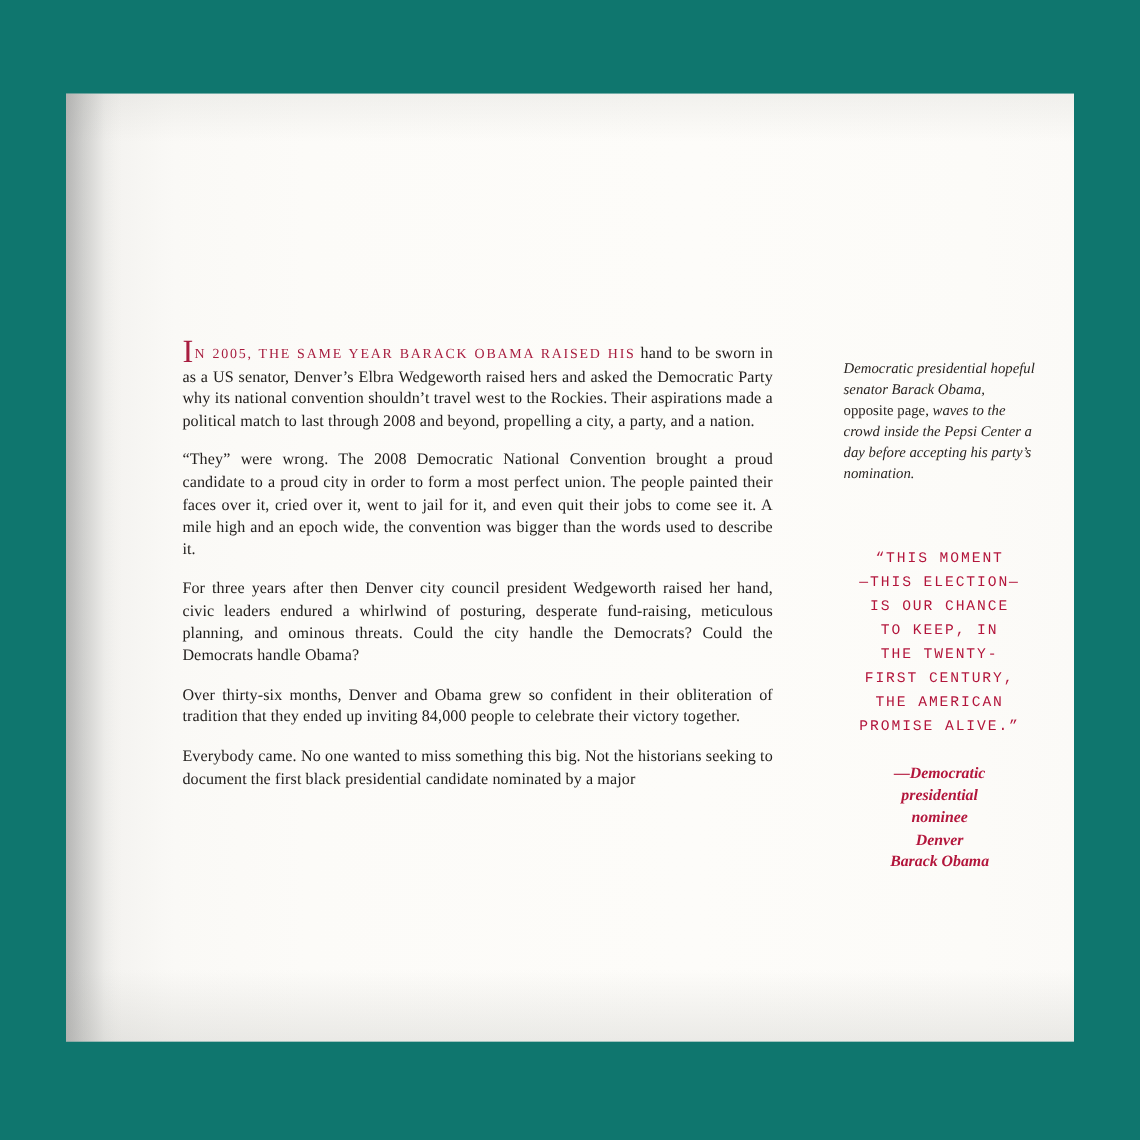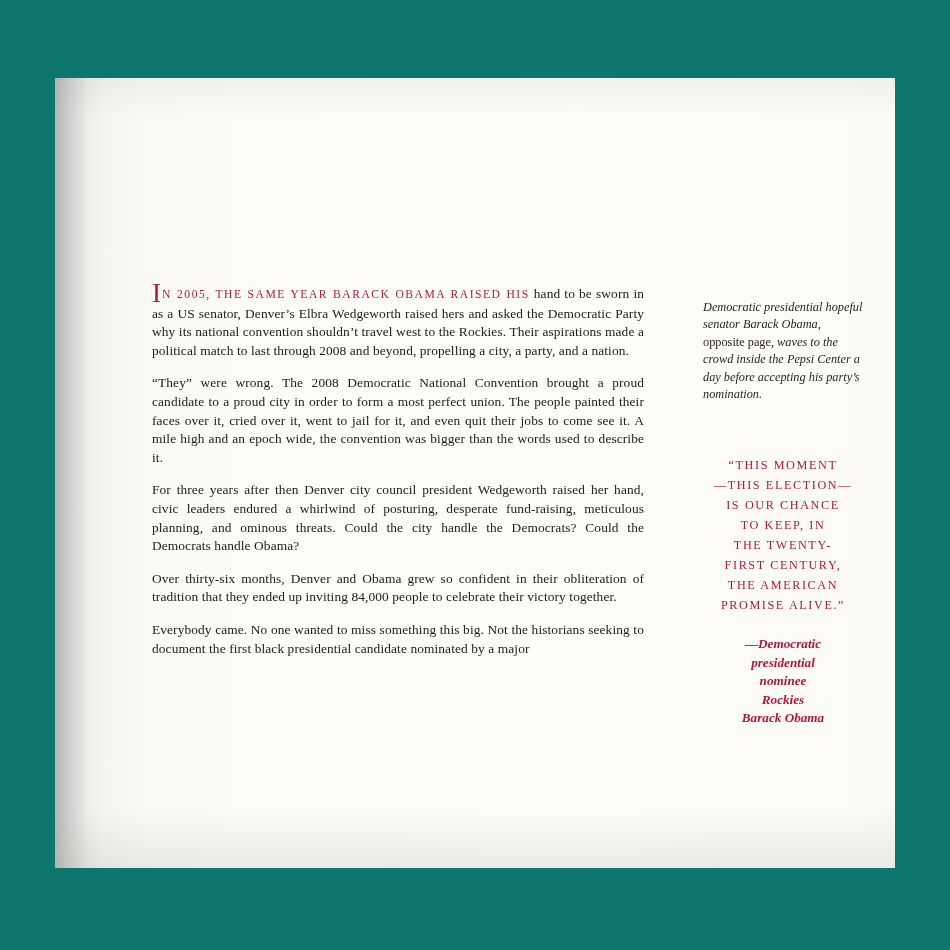--- a/index.html
+++ b/index.html
@@ -115,20 +115,21 @@
 
   .pullquote {
     color: #b3163c;
     text-align: center;
     font-size: 12.2px;
     line-height: 20px;
     letter-spacing: 1.6px;
     text-transform: uppercase;
     font-variant: small-caps;
     margin: 0 0 20px 0;
+    font-family: Liberation Mono, monospace;
   }
 
   .attrib {
     color: #b3163c;
     text-align: center;
     font-style: italic;
     font-weight: bold;
     font-size: 13.2px;
     line-height: 18.5px;
     margin: 16px;
@@ -175,18 +176,18 @@
         <div>the twenty-</div>
         <div>first century,</div>
         <div>the American</div>
         <div>promise alive.”</div>
       </div>
 
       <div class="attrib">
         <div>—Democratic</div>
         <div>presidential</div>
         <div>nominee</div>
-        <div>Rockies</div>
+        <div>Denver</div>
         <div>Barack Obama</div>
       </div>
     </div>
   </div>
 </div>
 
 </body></html>

